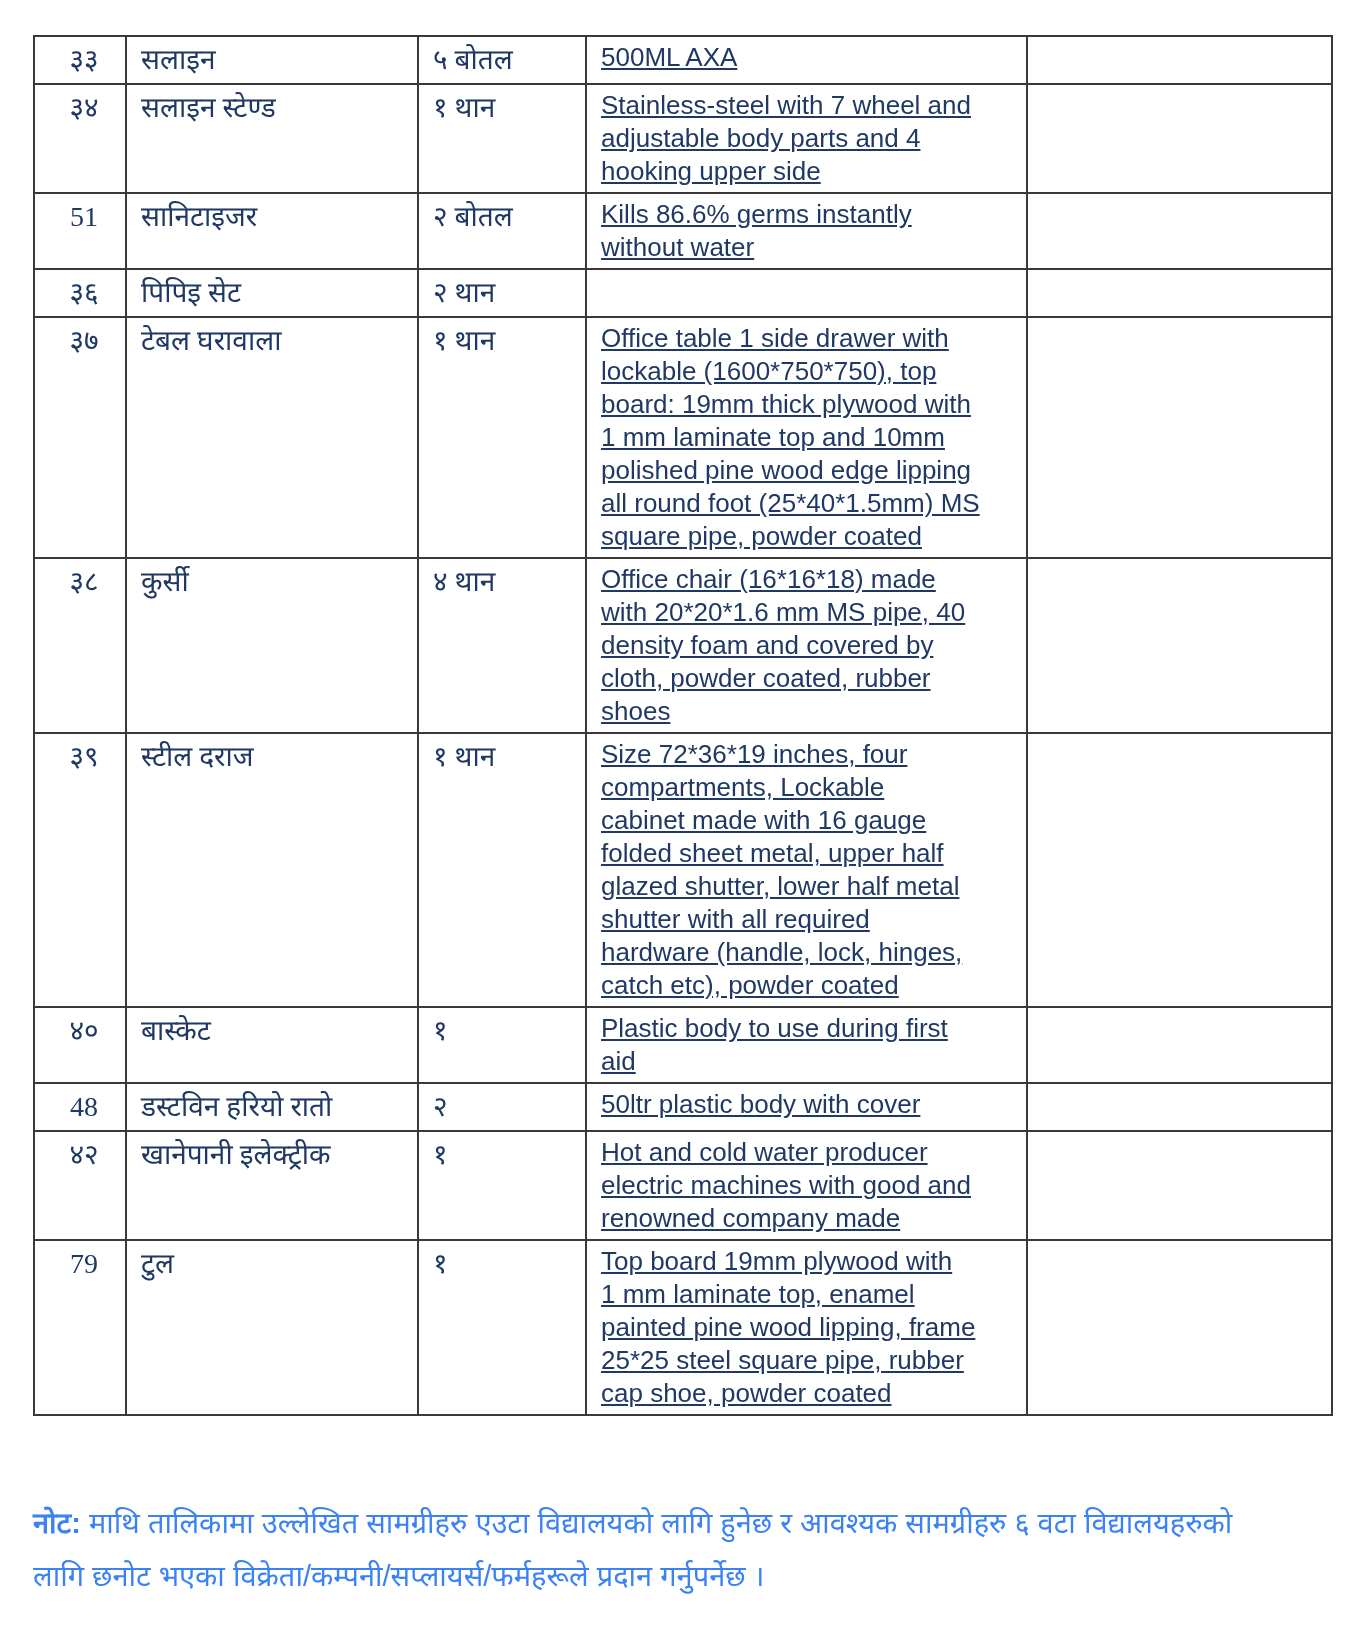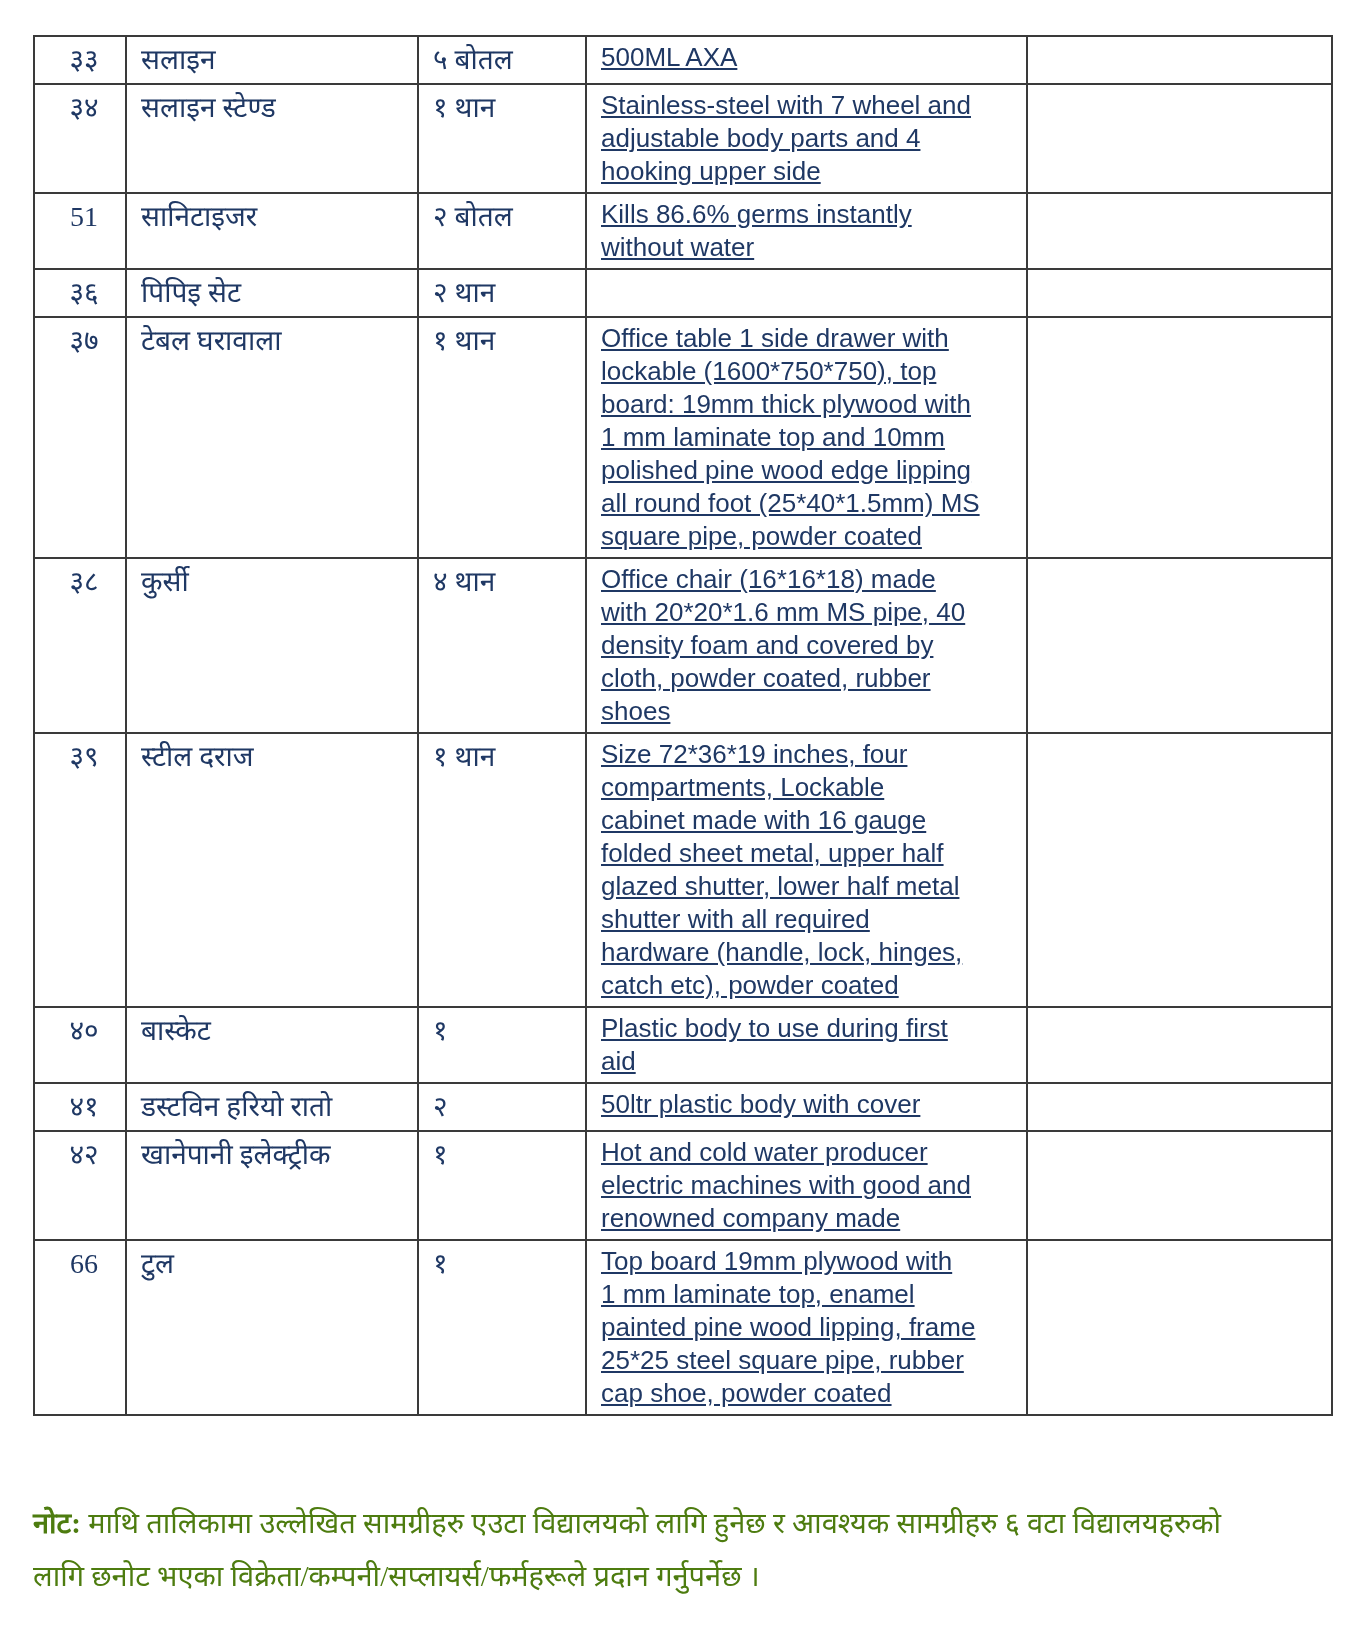--- a/index.html
+++ b/index.html
@@ -35,25 +35,25 @@
   }
   .c-desc{
     font-size:26px;line-height:33px;
     white-space:pre-line;
     text-decoration:underline;
   }
   .c-remarks{}
   .note{
     position:absolute;left:33px;top:1497px;
     width:1302px;
-    font-family:Liberation Serif, serif;
+    font-family:Liberation Sans, sans-serif;
     font-size:29px;line-height:53px;
     white-space:pre-line;
     margin:0;
-    color:#4d7c0f;
+    color:#3b82f6;
   }
   .note-label{font-weight:bold;}
 </style>
 </head>
 <body>
 
 <table class="supplies">
   <colgroup>
     <col style="width:92px">
     <col style="width:292px">
@@ -133,37 +133,37 @@
       </tr>
       <tr>
         <td class="c-sn">४०</td>
         <td class="c-item">बास्केट</td>
         <td class="c-qty">१</td>
         <td class="c-desc">Plastic body to use during first
 aid</td>
         <td class="c-remarks"></td>
       </tr>
       <tr>
-        <td class="c-sn">४१</td>
+        <td class="c-sn">48</td>
         <td class="c-item">डस्टविन हरियो रातो</td>
         <td class="c-qty">२</td>
         <td class="c-desc">50ltr plastic body with cover</td>
         <td class="c-remarks"></td>
       </tr>
       <tr>
         <td class="c-sn">४२</td>
         <td class="c-item">खानेपानी इलेक्ट्रीक</td>
         <td class="c-qty">१</td>
         <td class="c-desc">Hot and cold water producer
 electric machines with good and
 renowned company made</td>
         <td class="c-remarks"></td>
       </tr>
       <tr>
-        <td class="c-sn">66</td>
+        <td class="c-sn">79</td>
         <td class="c-item">टुल</td>
         <td class="c-qty">१</td>
         <td class="c-desc">Top board 19mm plywood with
 1 mm laminate top, enamel
 painted pine wood lipping, frame
 25*25 steel square pipe, rubber
 cap shoe, powder coated</td>
         <td class="c-remarks"></td>
       </tr>
     </tbody>

